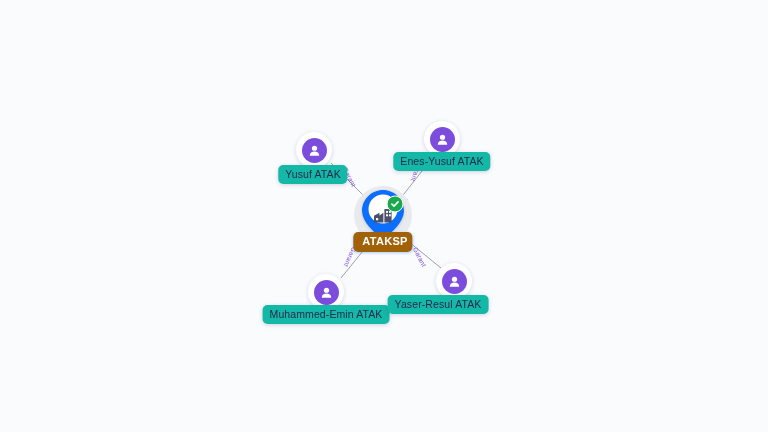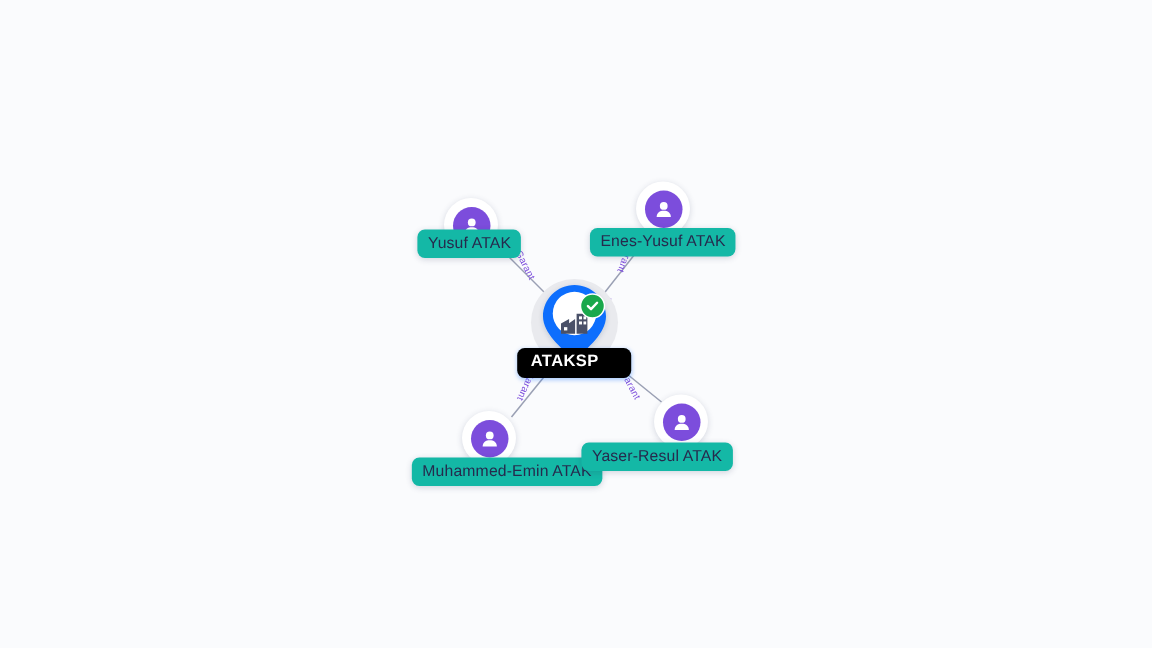--- a/index.html
+++ b/index.html
@@ -74,24 +74,24 @@
     border:1.5px solid #ffffff;
     transform:translate(-50%,-50%);
     display:flex;align-items:center;justify-content:center;
     z-index:9;
   }
   .badge svg{display:block;}
 
   .company-pill{
     position:absolute;
     transform:translate(-50%,0);
-    background:#000000;
+    background:#a16207;
     color:#ffffff;
     border-radius:5px;
-    padding:3px 22px 4px 9px;
+    padding:3px 5px 4px 9px;
     font-size:11px;
     line-height:13px;
     font-weight:bold;
     letter-spacing:.3px;
     white-space:nowrap;
     z-index:10;
     box-shadow:0 1px 3px rgba(13,110,253,.35);
   }
 
   .edge-label{
@@ -160,41 +160,41 @@
 <div class="company-pill" style="left:383px;top:232px;">ATAKSP</div>
 
 <div class="person-circle" style="left:314px;top:150px;">
   <div class="person-inner">
     <svg width="13" height="13" viewBox="0 0 14 14">
       <circle cx="7" cy="4.6" r="2.8" fill="#ffffff"></circle>
       <path d="M1.9 12.6 C1.9 9.5 4.2 8.1 7 8.1 C9.8 8.1 12.1 9.5 12.1 12.6 Z" fill="#ffffff"></path>
     </svg>
   </div>
 </div>
-<div class="pill" style="left:313px;top:153px;">Yusuf ATAK</div>
+<div class="pill" style="left:313px;top:165px;">Yusuf ATAK</div>
 
 <div class="person-circle" style="left:442px;top:139px;">
   <div class="person-inner">
     <svg width="13" height="13" viewBox="0 0 14 14">
       <circle cx="7" cy="4.6" r="2.8" fill="#ffffff"></circle>
       <path d="M1.9 12.6 C1.9 9.5 4.2 8.1 7 8.1 C9.8 8.1 12.1 9.5 12.1 12.6 Z" fill="#ffffff"></path>
     </svg>
   </div>
 </div>
 <div class="pill" style="left:442px;top:152px;">Enes-Yusuf ATAK</div>
 
 <div class="person-circle" style="left:326px;top:292px;">
   <div class="person-inner">
     <svg width="13" height="13" viewBox="0 0 14 14">
       <circle cx="7" cy="4.6" r="2.8" fill="#ffffff"></circle>
       <path d="M1.9 12.6 C1.9 9.5 4.2 8.1 7 8.1 C9.8 8.1 12.1 9.5 12.1 12.6 Z" fill="#ffffff"></path>
     </svg>
   </div>
 </div>
-<div class="pill" style="left:326px;top:305px;margin-left:12px;">Muhammed-Emin ATAK</div>
+<div class="pill" style="left:326px;top:305px;">Muhammed-Emin ATAK</div>
 
 <div class="person-circle" style="left:454px;top:281px;">
   <div class="person-inner">
     <svg width="13" height="13" viewBox="0 0 14 14">
       <circle cx="7" cy="4.6" r="2.8" fill="#ffffff"></circle>
       <path d="M1.9 12.6 C1.9 9.5 4.2 8.1 7 8.1 C9.8 8.1 12.1 9.5 12.1 12.6 Z" fill="#ffffff"></path>
     </svg>
   </div>
 </div>
 <div class="pill" style="left:438px;top:295px;">Yaser-Resul ATAK</div>

